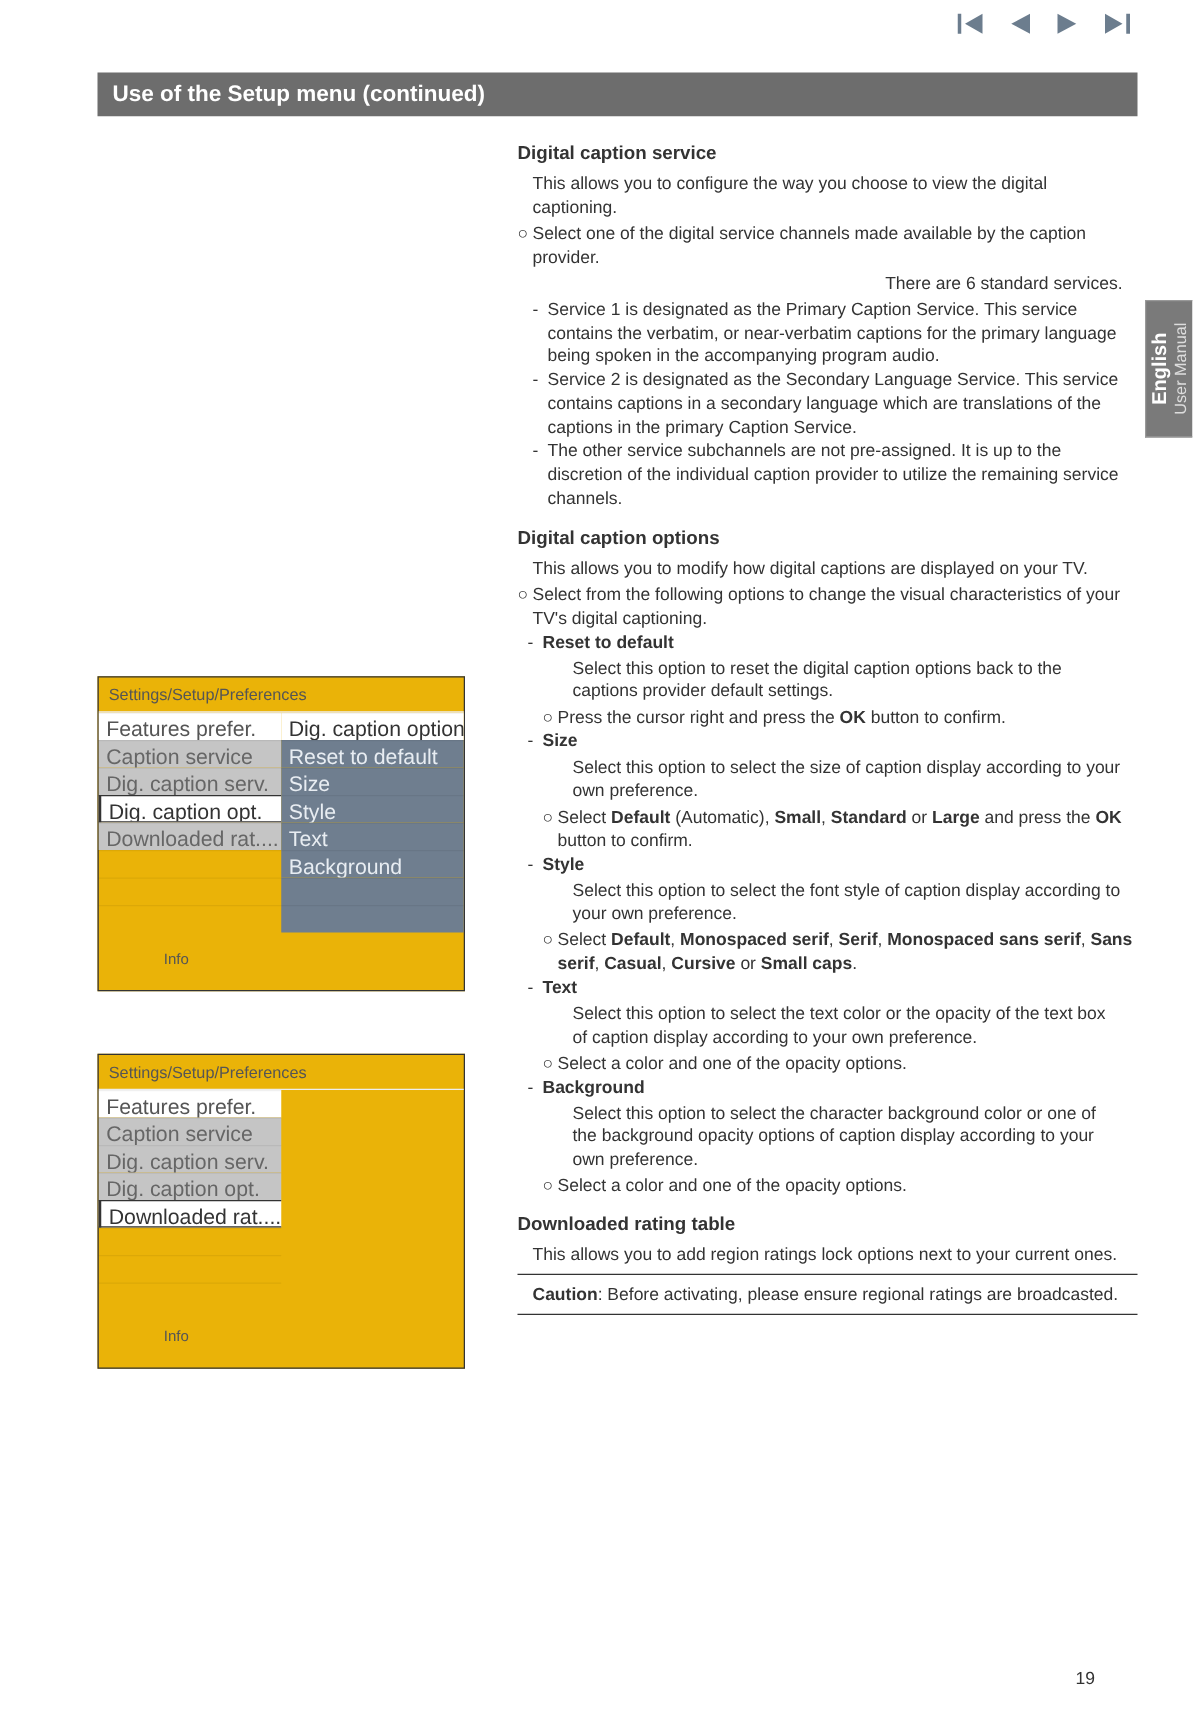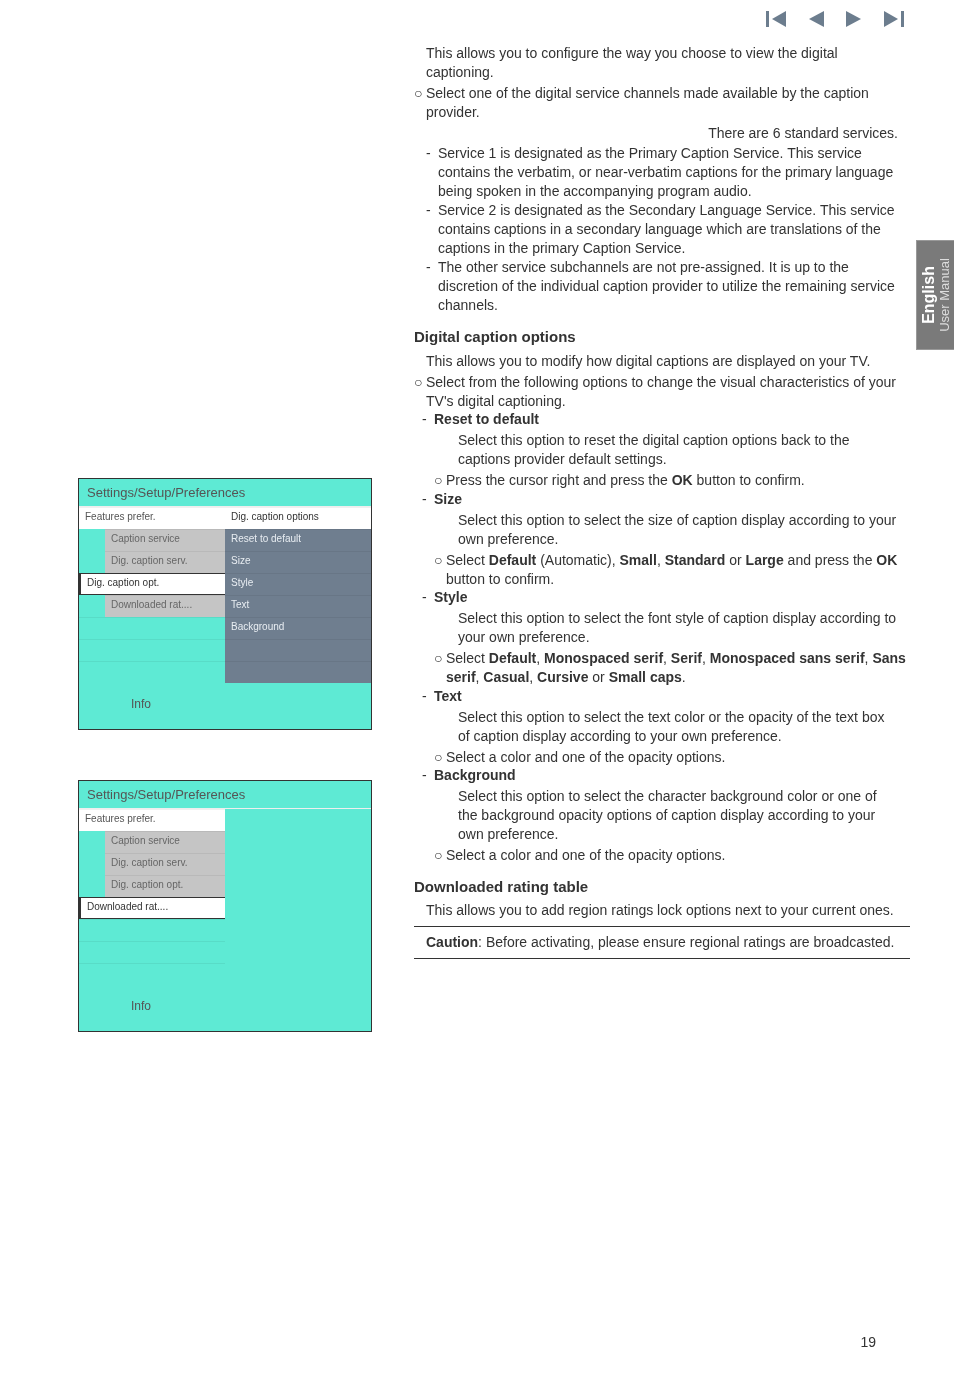--- a/index.html
+++ b/index.html
@@ -23,27 +23,27 @@
   .dash-row .mark { width: 12px; flex-shrink: 0; }
   .opt-head { display: flex; padding-left: 8px; }
   .opt-head .mark { width: 12px; flex-shrink: 0; }
   .sub-indent { padding-left: 32px; }
   .sub-bullet { display: flex; padding-left: 20px; }
   .sub-bullet .mark { width: 12px; flex-shrink: 0; }
   .warn-line { width: 100%; height: 1px; background: #333; margin: 6px 0; }
   .page-num { position: absolute; bottom: 28px; right: 78px; font-size: 14px; }
 
   
-  .menu-box { border: 1px solid #333; width: 294px; background:#5eead4; margin-bottom: 50px; font-family: Arial, sans-serif; }
+  .menu-box { border: 1px solid #333; width: 294px; background:#eab308; margin-bottom: 50px; font-family: Arial, sans-serif; }
   .menu-title { font-size: 13px; color: #555; padding: 6px 8px; border-bottom: 1px solid #eee; }
   .menu-grid { display: flex; }
   .mcol { width: 50%; }
-  .mcol .mrow { height: 22px; font-size: 10px; padding: 3px 6px; border-top: 1px solid rgba(0,0,0,0.06); overflow: hidden; white-space: nowrap; }
+  .mcol .mrow { height: 22px; font-size: 17px; padding: 3px 6px; border-top: 1px solid rgba(0,0,0,0.06); overflow: hidden; white-space: nowrap; }
   .head-row { background: #fff; color: #555; font-weight: normal; }
-  .greyL { background: #c5c5c5; color: #666; margin-left: 26px; }
+  .greyL { background: #c5c5c5; color: #666; }
   .whiteL { background: #fff; color: #333; border: 1px solid #333 !important; border-right: none !important; border-left-width: 2px !important; }
   .blueR { background: #6f7e8f; color: #e8edf2; }
   .whiteR-head { background: #fff; color: #333; }
   .empty { background: #6f7e8f; }
   .info-row { font-size: 12px; color: #555; padding: 14px 8px 18px; margin-left: 44px; }
 </style>
 </head>
 <body>
 
 <div class="page">
@@ -66,20 +66,21 @@
         </svg>
       </span>
     <span>
         <svg width="22" height="18">
           <polygon points="2,1 2,17 16,9" fill="#6c7d8e"></polygon>
           <rect x="19" y="1" width="3" height="16" fill="#6c7d8e"></rect>
         </svg>
       </span>
   </div>
 
+  <div class="banner">Use of the Setup menu   (continued)</div>
 
   <div class="side-tab">
     <div class="side-tab-text">
       <span class="eng">English</span><br>
       <span>User Manual</span>
     </div>
   </div>
 
   <div class="content">
 
@@ -124,20 +125,21 @@
             <div class="mrow"></div>
             <div class="mrow"></div>
             <div class="mrow"></div>
           </div>
         </div>
         <div class="info-row">Info</div>
       </div>
     </div>
 
     <div class="right-col">
+      <h3>Digital caption service</h3>
       <p>This allows you to configure the way you choose to view the digital captioning.</p>
       <div class="bullet-row">
           <span class="mark">○</span>
           <span>Select one of the digital service channels made available by the caption provider.</span>
         </div>
       <p class="body-indent">There are 6 standard services.</p>
       <div class="dash-row">
           <span class="mark">-</span>
           <span>Service 1 is designated as the Primary Caption Service. This service contains the verbatim, or near-verbatim captions for the primary language being spoken in the accompanying program audio.</span>
         </div>

